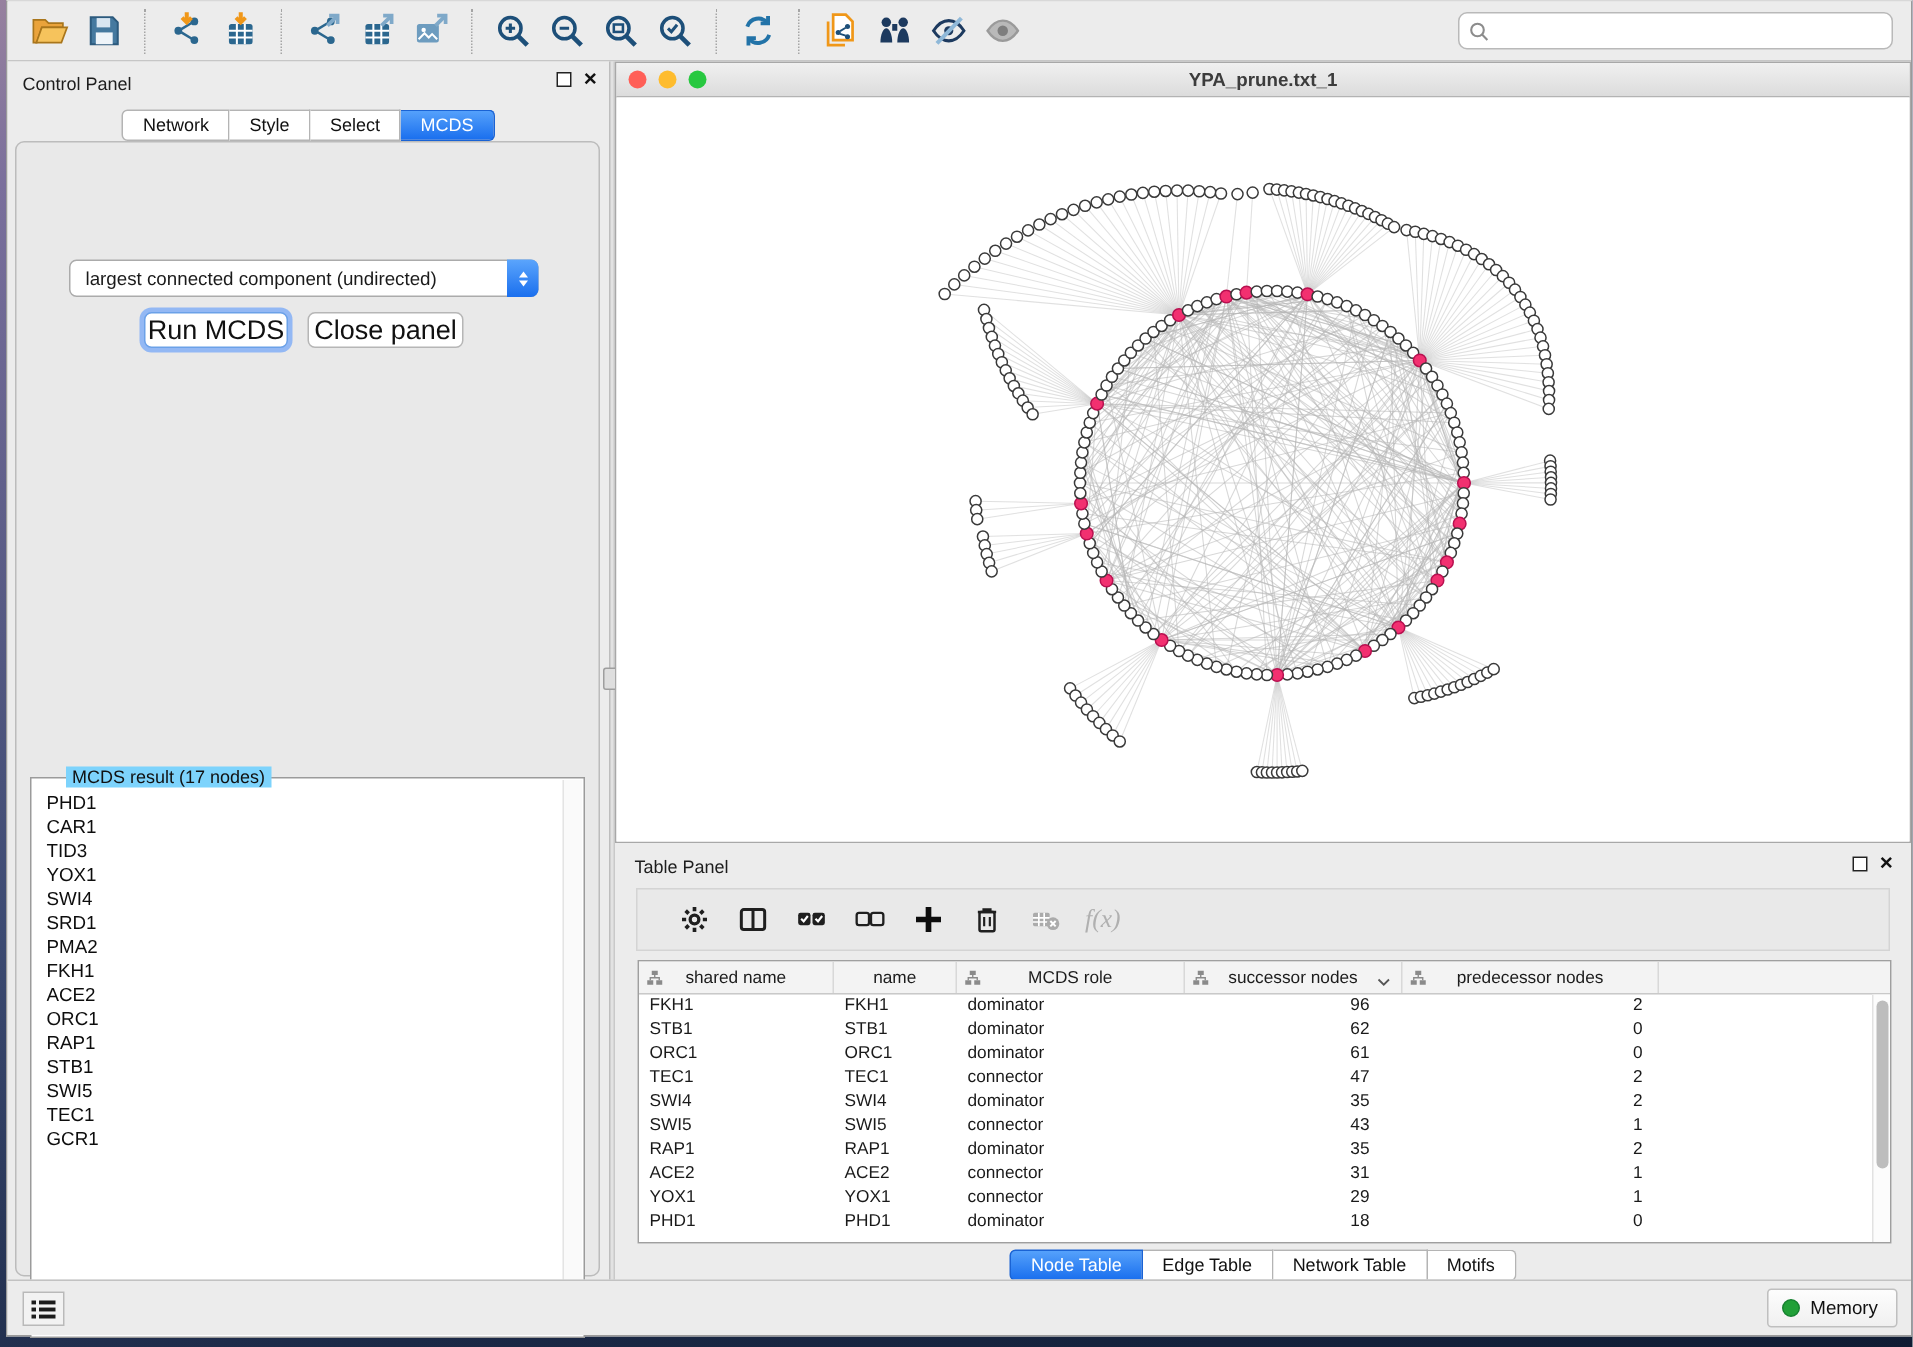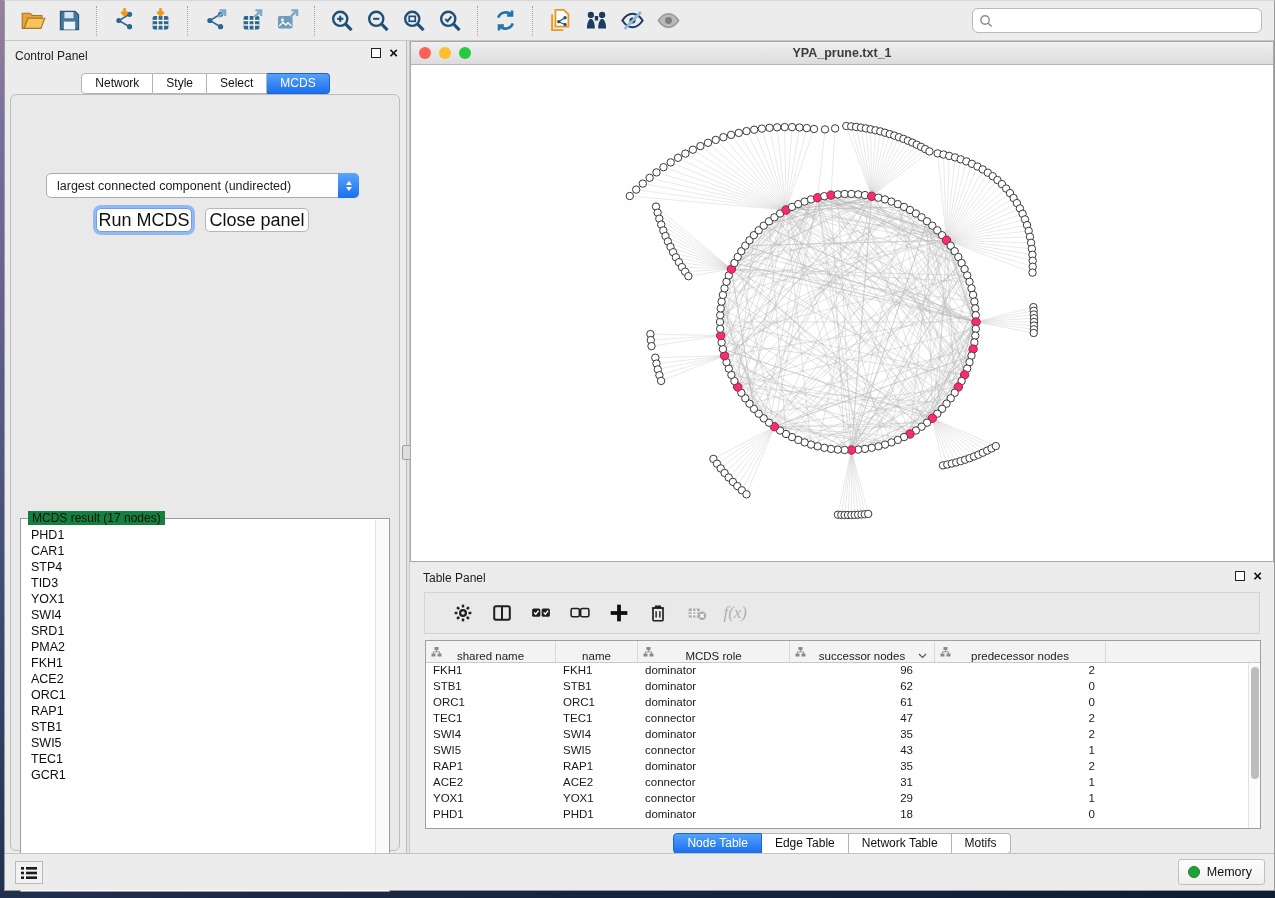--- a/index.html
+++ b/index.html
@@ -65,21 +65,21 @@
   .pbtn {
     position:absolute; height:24px; background:#fff; border:1px solid #b6b6b6; border-radius:5px;
     font-size:18px; text-align:center; line-height:22px; color:#111;
   }
   .pbtn.focus { box-shadow:0 0 0 3px rgba(77,144,254,.55); border-color:#6ba1e8; }
   .mcds-group {
     position:absolute; left:9px; top:423px; width:370px; height:374px;
     background:#fff; border:1px solid #9b9b9b;
   }
   .mcds-legend {
-    position:absolute; top:-8px; left:7px; background:#15803d; padding:0 4px;
+    position:absolute; top:-8px; left:23px; background:#7dd3fc; padding:0 4px;
     font-size:12px; color:#111;
   }
   .mcds-list { position:absolute; top:8px; left:10px; right:16px; bottom:4px; overflow:hidden;
                font-size:12.5px; line-height:16px; color:#0d0d0d; }
   .mcds-scroll { position:absolute; top:1px; right:1px; bottom:1px; width:13px; background:#fafafa; border-left:1px solid #e4e4e4; }
   
   .splitter { position:absolute; left:401px; top:0; width:4px; height:100%; background:#e2e2e2;
               border-left:1px solid #bdbdbd; border-right:1px solid #c9c9c9; }
   .split-knob { position:absolute; left:-5px; top:404px; width:13px; height:15px;
                 background:#dedede; border:1px solid #9e9e9e; border-radius:2px; }
@@ -97,21 +97,21 @@
   
   .table-panel { position:absolute; top:521px; left:0; right:0; bottom:0; background:#ececec; }
   .tp-toolbar { position:absolute; top:30px; left:14px; right:14px; height:42px;
                 background:#e9e9e9; border:1px solid #d4d4d4; display:flex; align-items:center; padding-left:10px; }
   .tpi { width:39px; height:36px; display:flex; align-items:center; justify-content:flex-end; flex:0 0 auto; }
   .fx-glyph { font-family:"Liberation Serif","DejaVu Serif",serif; font-style:italic; font-size:17px; color:#b0b0b0; }
   .tp-table { position:absolute; top:78px; left:15px; right:13px; height:189px;
               background:#fff; border:1px solid #9f9f9f; overflow:hidden; }
   .th-row { display:flex; height:22px; background:#f3f3f3; border-bottom:1px solid #c9c9c9; }
   .th-cell { position:relative; height:100%; border-right:1px solid #d8d8d8; font-size:11.5px; color:#1c1c1c;
-             display:flex; align-items:flex-end; justify-content:center; flex:0 0 auto; }
+             display:flex; align-items:center; justify-content:center; flex:0 0 auto; }
   .th-cell.filler { flex:1; border-right:none; }
   .th-icon { position:absolute; left:5px; top:6px; }
   .th-sort { position:absolute; right:7px; top:8px; }
   .tr-row { display:flex; height:16px; font-size:11.5px; }
   .td-cell { flex:0 0 auto; padding:1px 6px 0 7px; white-space:nowrap; overflow:hidden; }
   .td-right { text-align:right; }
   .tp-scroll { position:absolute; right:0; top:22px; bottom:0; width:12px; background:#fcfcfc; border-left:1px solid #e2e2e2; }
   .tp-thumb { position:absolute; left:2px; top:4px; width:8px; height:112px; background:#bdbdbd; border-radius:4px; }
   .tp-tabs { position:absolute; bottom:1px; left:0; right:0; display:flex; justify-content:center; }
   
@@ -343,21 +343,20 @@
         </div>
         <div class="btn-row">
           <div class="pbtn focus" style="left:85px; width:96px;">Run MCDS</div>
           <div class="pbtn" style="left:194px; width:104px;">Close panel</div>
         </div>
         <div class="mcds-group">
           <span class="mcds-legend">MCDS result (17 nodes)</span>
           <div class="mcds-list" id="mcds-list">
               <div>PHD1</div>
               <div>CAR1</div>
-              <div>STP4</div>
               <div>TID3</div>
               <div>YOX1</div>
               <div>SWI4</div>
               <div>SRD1</div>
               <div>PMA2</div>
               <div>FKH1</div>
               <div>ACE2</div>
               <div>ORC1</div>
               <div>RAP1</div>
               <div>STB1</div>

